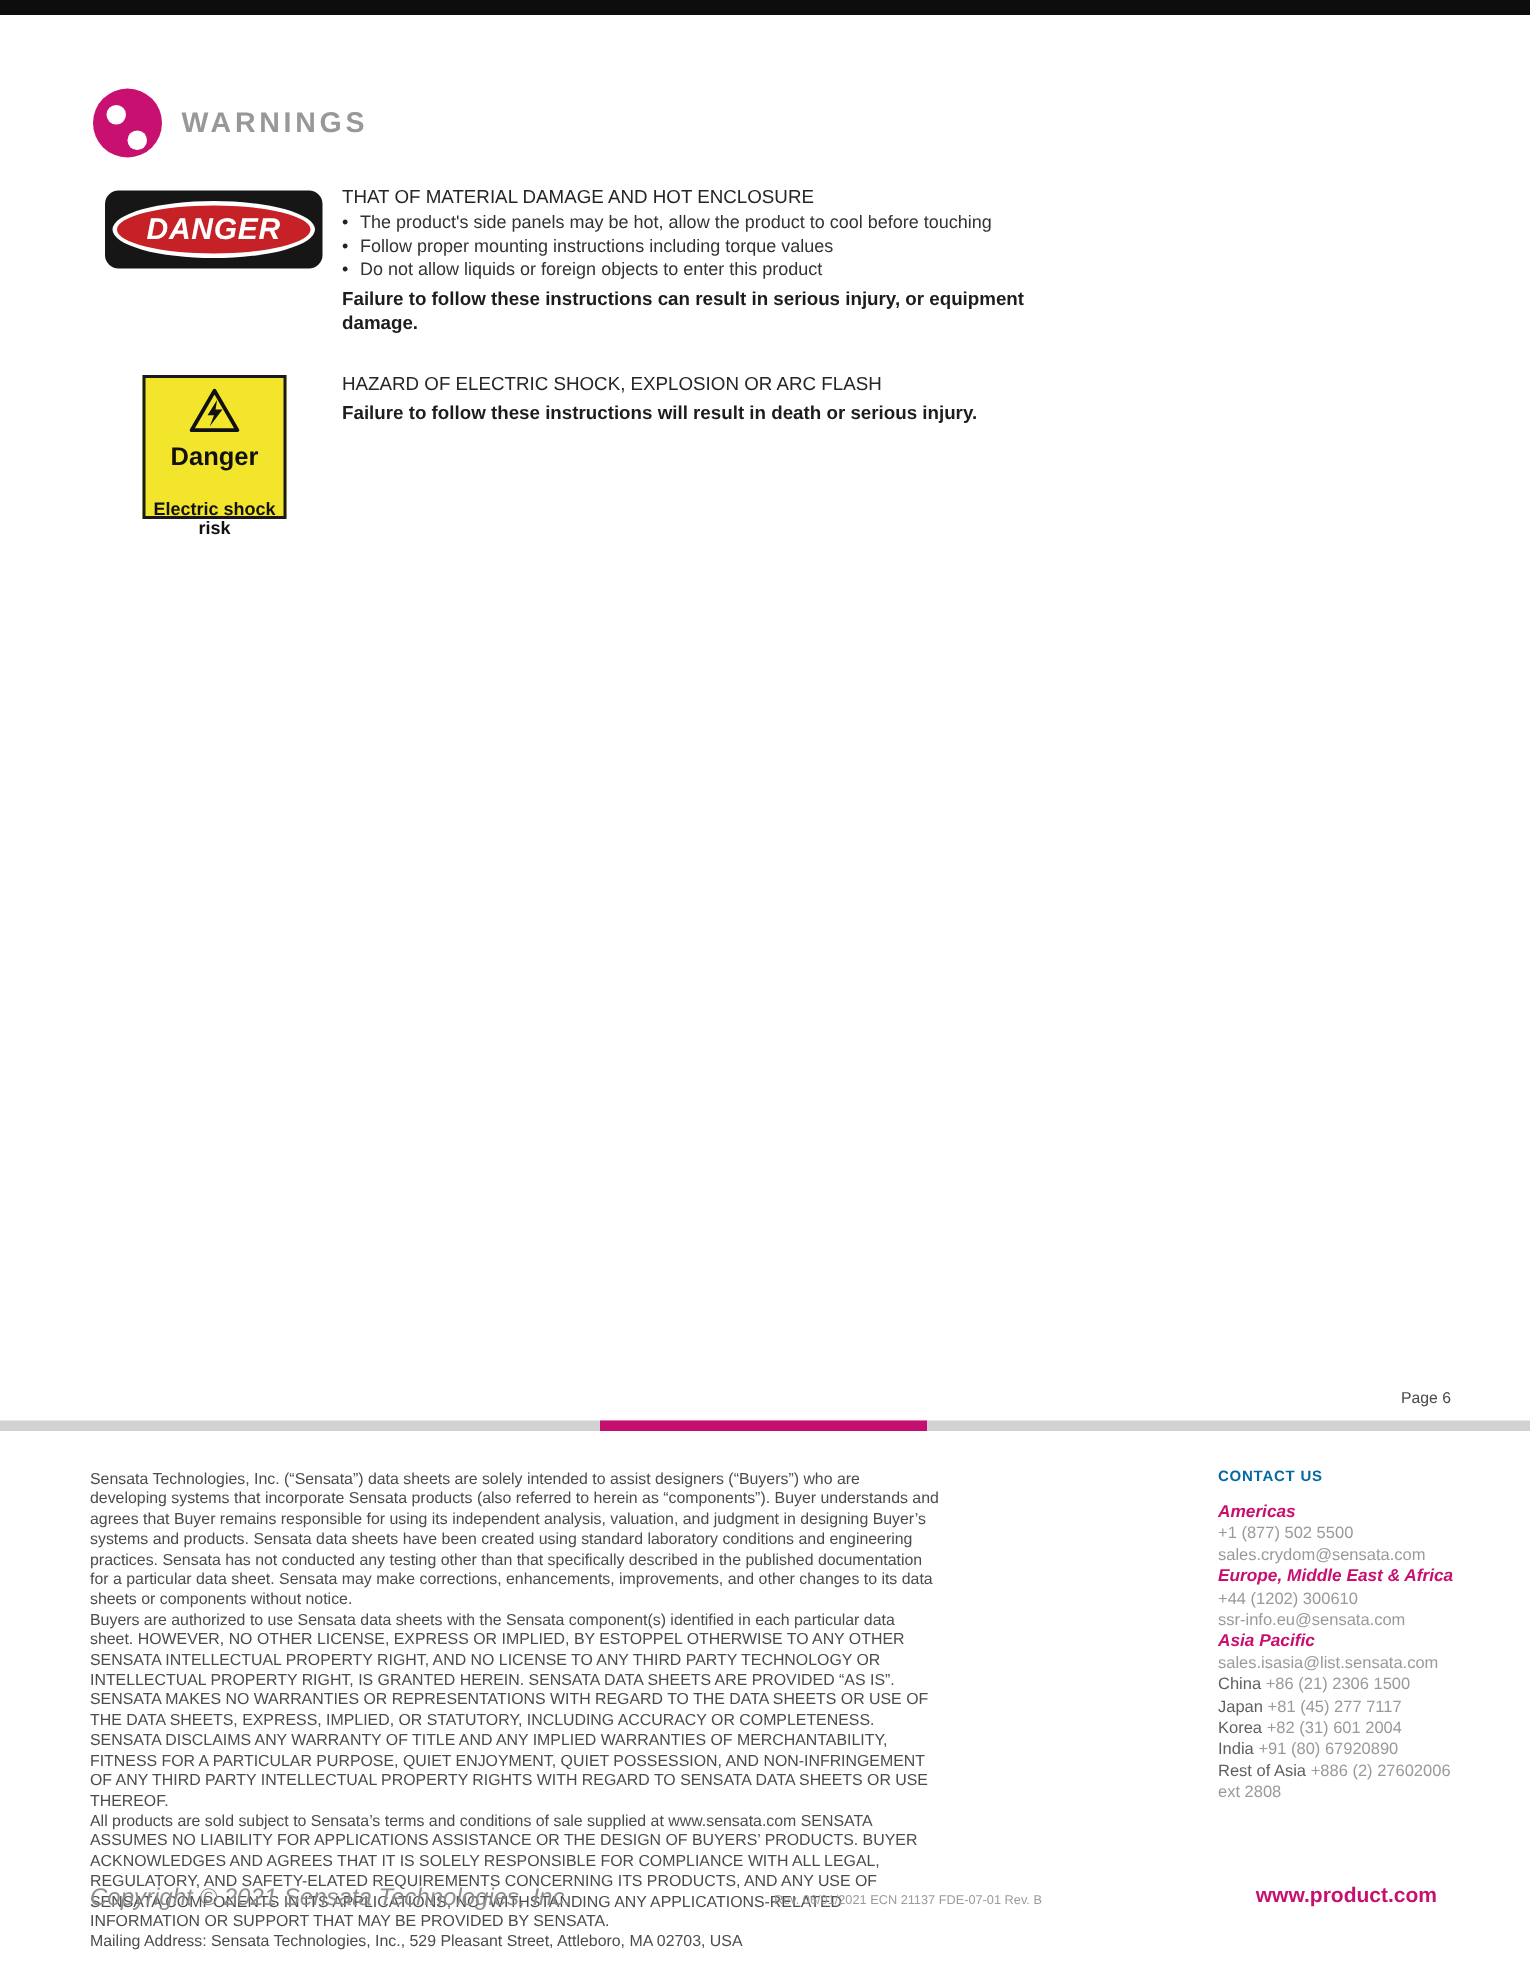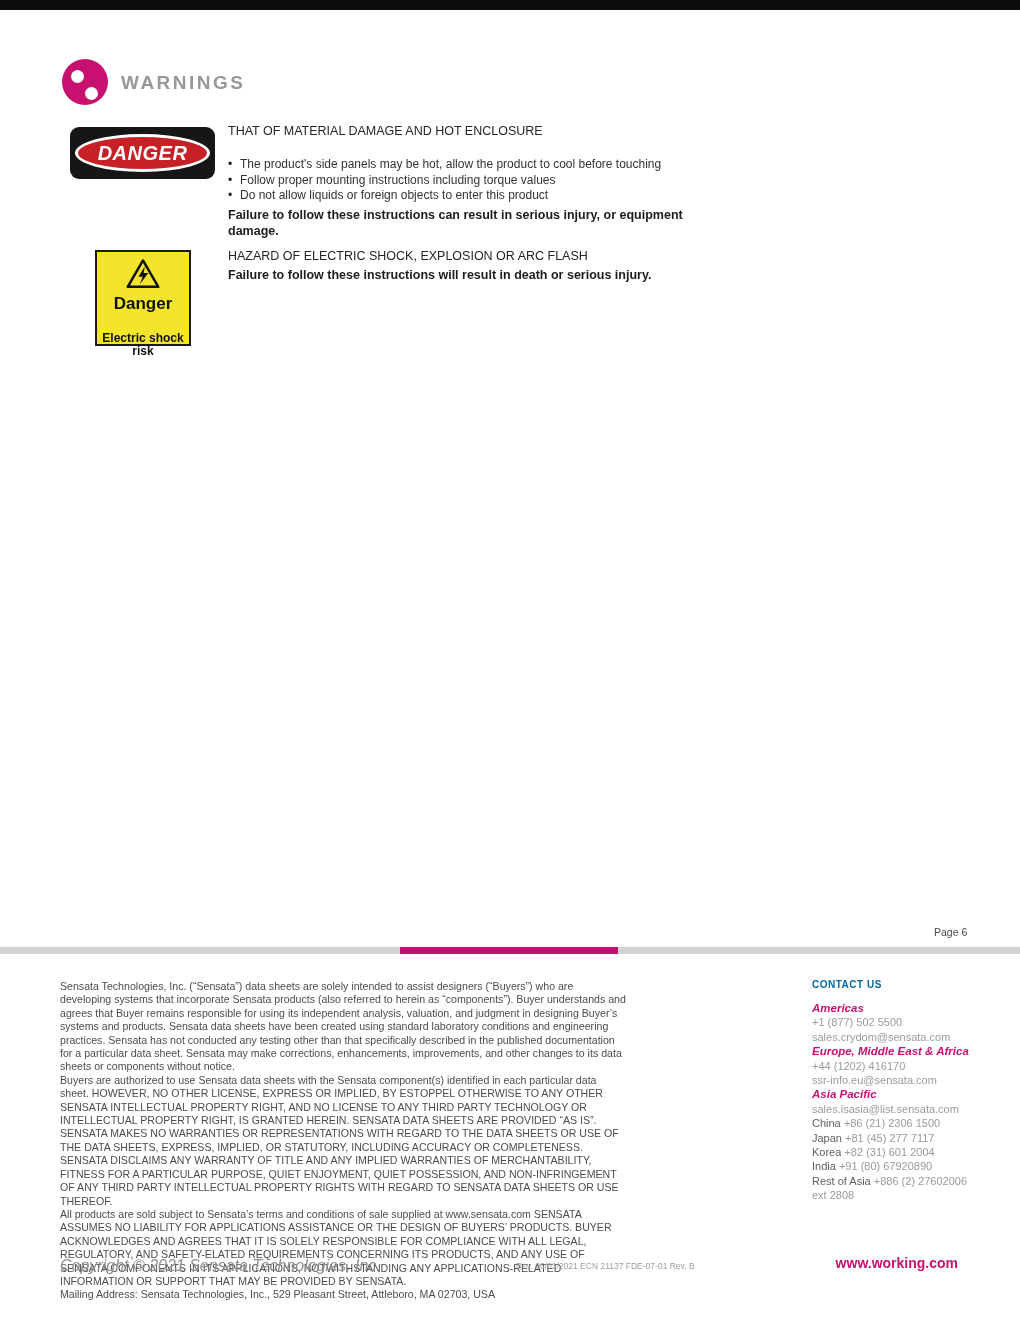--- a/index.html
+++ b/index.html
@@ -72,21 +72,21 @@
   }
   .shock-sub {
     font-size: 12px; font-weight: bold; color: #111111;
     line-height: 13px; margin-top: 19px;
   }
 
   .warn-text { position: absolute; left: 228px; width: 480px; color: #2e2e2e; }
   .warn-text-1 { top: 123px; }
   .warn-text-2 { top: 248px; }
   .warn-heading { font-size: 12.5px; line-height: 16px; color: #252525; }
-  .warn-bullets { list-style: none; margin-top: 18px; }
+  .warn-bullets { list-style: none; margin-top: 2px; }
   .warn-bullets li {
     font-size: 12px; line-height: 15.5px; color: #333333;
     padding-left: 12px; position: relative;
   }
   .warn-bullets li::before {
     content: "•"; position: absolute; left: 0; top: 0;
     font-size: 12px; color: #222222;
   }
   .warn-consequence {
     font-size: 12.5px; font-weight: bold; color: #1d1d1d;
@@ -199,30 +199,30 @@
   </div>
 
   <div class="contact">
     <div class="contact-heading">CONTACT US</div>
 
     <div class="region-name">Americas</div>
     <div class="contact-line">+1 (877) 502 5500</div>
     <div class="contact-line">sales.crydom@sensata.com</div>
 
     <div class="region-name">Europe, Middle East &amp; Africa</div>
-    <div class="contact-line">+44 (1202) 416170</div>
+    <div class="contact-line">+44 (1202) 300610</div>
     <div class="contact-line">ssr-info.eu@sensata.com</div>
 
     <div class="region-name">Asia Pacific</div>
     <div class="contact-line">sales.isasia@list.sensata.com</div>
     <div class="contact-entry"><span class="lbl">China</span> <span>+86 (21) 2306 1500</span></div>
     <div class="contact-entry"><span class="lbl">Japan</span> <span>+81 (45) 277 7117</span></div>
     <div class="contact-entry"><span class="lbl">Korea</span> <span>+82 (31) 601 2004</span></div>
     <div class="contact-entry"><span class="lbl">India</span> <span>+91 (80) 67920890</span></div>
     <div class="contact-entry"><span class="lbl">Rest of Asia</span> <span>+886 (2) 27602006</span></div>
     <div class="contact-line">ext 2808</div>
   </div>
 
   <div class="copyright">Copyright © 2021 Sensata Technologies, Inc.</div>
   <div class="revision">Rev. 06/01/2021 ECN 21137 FDE-07-01 Rev. B</div>
-  <a class="website" href="#">www.working.com</a>
+  <a class="website" href="#">www.product.com</a>
 
 </div>
 
 </body></html>

